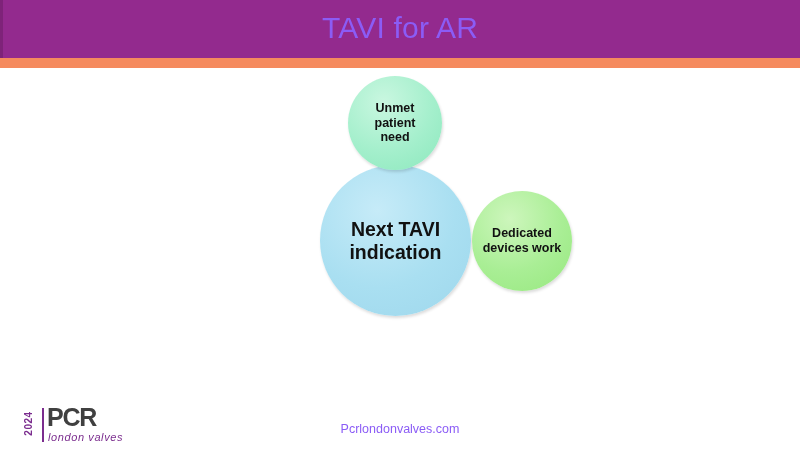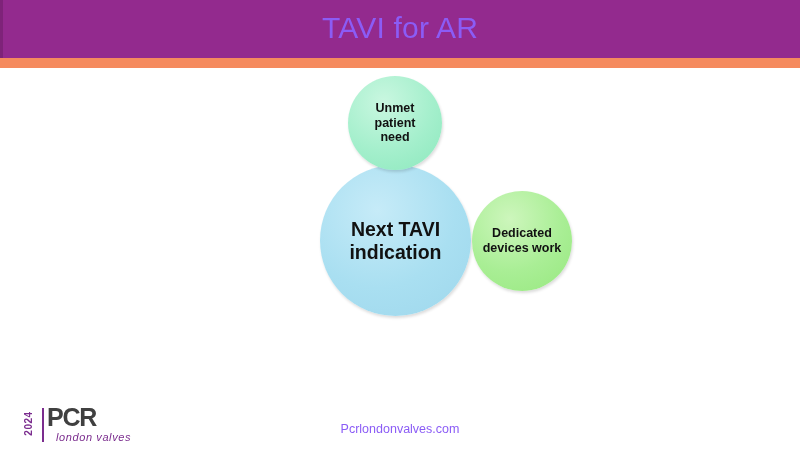--- a/index.html
+++ b/index.html
@@ -191,21 +191,20 @@
   }
   #logo-sub {
     position: absolute;
     left: 32px;
     top: 27px;
     font-size: 11px;
     font-style: italic;
     letter-spacing: 0.6px;
     color: #7B2D8E;
     font-family: "Liberation Sans", sans-serif;
-    margin-left: 8px;
   }
 </style>
 </head>
 <body>
 
 <div id="header-bar"></div>
 <div id="slide-title">TAVI for AR</div>
 <div id="accent-stripe"></div>
 
 <div id="diagram">

